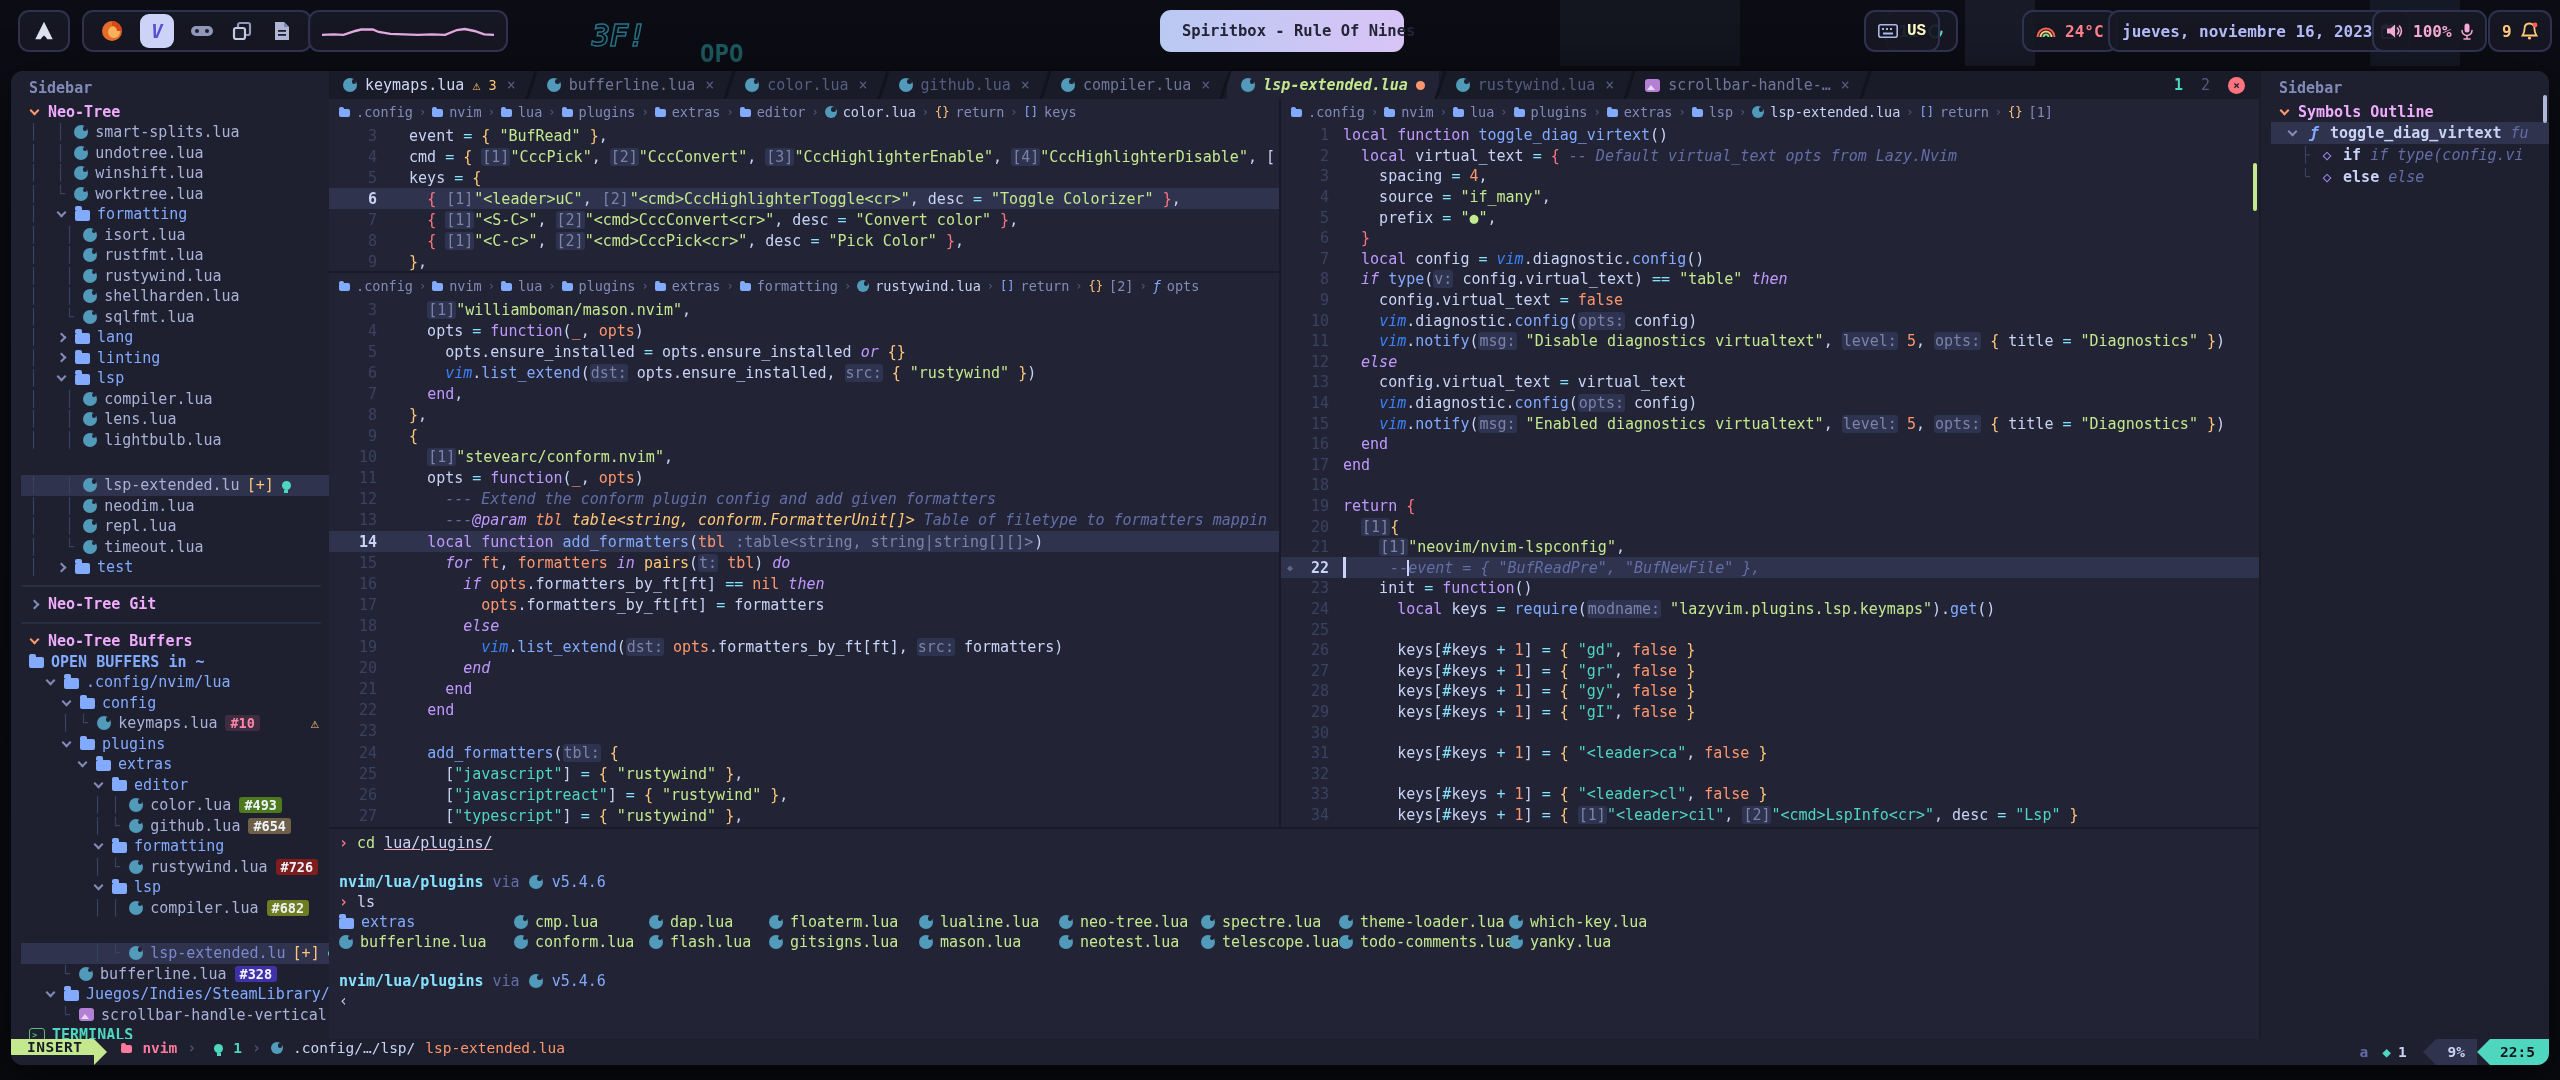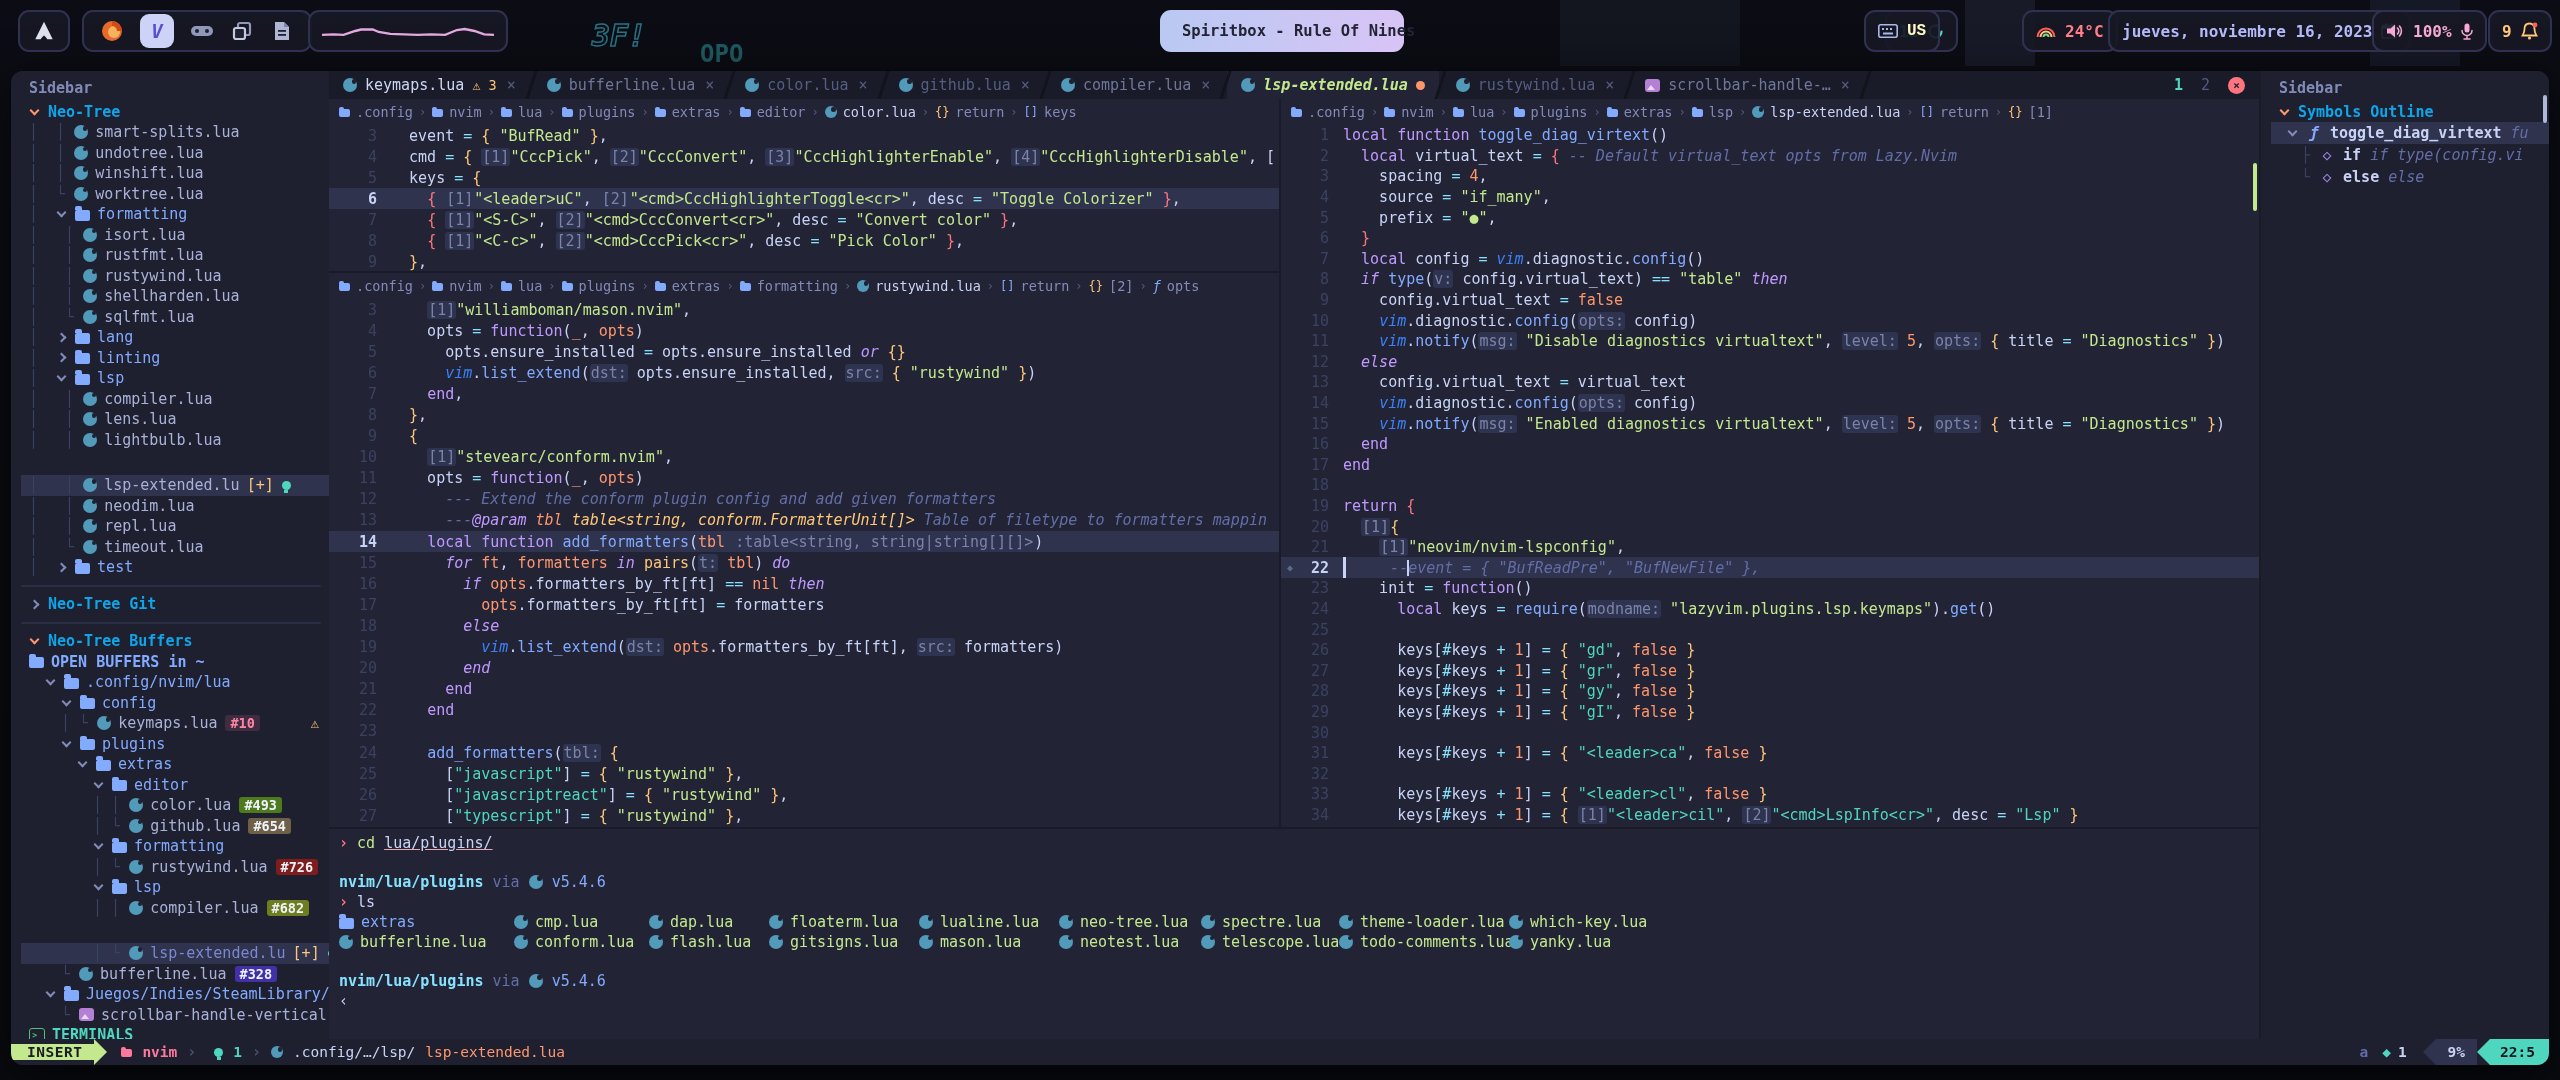--- a/index.html
+++ b/index.html
@@ -43,21 +43,21 @@
           border-radius:13px;border:1px solid #07080c;box-shadow:0 14px 50px rgba(0,0,0,.65);
           display:flex;flex-direction:column;overflow:hidden;z-index:2;}
   .winbody{flex:1;display:flex;min-height:0;}
 
   
   .sb{background:#1e2030;font-size:15px;overflow:hidden;position:relative;}
   .sb-l{width:318px;padding:5px 0 0 10px;}
   .sb-r{width:290px;border-left:2px solid #191b28;padding:5px 0 0 10px;}
   .stitle{color:#828bb8;padding:3px 0 4px 8px;font-weight:bold;}
   .shdr{display:flex;align-items:center;padding:2px 0 2px 8px;height:21px;}
-  .shdr .lbl{color:#0ea5e9;font-weight:bold;}
+  .shdr .lbl{color:#f0abfc;font-weight:bold;}
   .cv{width:7px;height:7px;border-right:2.2px solid #828bb8;border-bottom:2.2px solid #828bb8;
       display:inline-block;flex:none;margin:0 10px 0 2px;transform:rotate(-45deg);}
   .cv.d{transform:rotate(45deg);margin-top:-3px;}
   .cv.or{border-color:#ff966c;}
   .ssep{height:2px;background:#2a2e44;margin:7px 8px 7px 0;border-radius:2px;}
   .ti{display:flex;align-items:center;height:20.5px;white-space:nowrap;position:relative;padding-right:10px;}
   .ti.sel{background:#2f334d;margin-top:25px;}
   .tg{color:#3b4261;white-space:pre;}
   .tn{margin-left:7px;}
   .tn.file{color:#a9b1d6;} .tn.dir{color:#82aaff;} .tn.root{color:#82aaff;font-weight:bold;}
@@ -142,21 +142,21 @@
   
   .floaterm{flex:1;border-top:2px solid #191b28;padding:4px 0 0 10px;overflow:hidden;}
   .fl-hdr{display:flex;align-items:center;height:23px;}
   .fl-hdr .lbl{color:#82aaff;font-weight:bold;font-size:15px;}
   .fl-line{height:19.8px;display:flex;align-items:center;font-size:15px;white-space:pre;}
   .lsrow{display:grid;grid-template-columns:175px 135px 120px 150px 140px 142px 138px 170px auto;
          height:19.8px;font-size:15px;align-items:center;}
   .lsi{display:flex;align-items:center;gap:7px;white-space:nowrap;}
 
   
-  .status{height:26px;background:#1e2030;display:flex;align-items:center;font-size:14.5px;
+  .status{height:26px;background:#1e2030;display:flex;align-items:flex-start;font-size:14.5px;
           font-weight:bold;flex:none;}
   .mseg{background:#c3e88d;color:#191b28;display:flex;align-items:center;padding:0 12px 0 16px;letter-spacing:.5px;}
   .marrow{width:0;height:0;border-top:13px solid transparent;border-bottom:13px solid transparent;border-left:13px solid #c3e88d;}
   .sl-left{display:flex;align-items:center;gap:10px;padding-left:14px;}
   .s-sep{color:#4b5270;font-size:15px;}
   .s-proj{color:#ff799c;} .s-cnt{color:#4fd6be;}
   .s-path{color:#c8d3f5;font-weight:normal;} .s-file{color:#ff966c;font-weight:normal;}
   .sl-right{margin-left:auto;display:flex;align-items:stretch;}
   .s-reg{color:#636da6;display:flex;align-items:center;padding-right:14px;}
   .s-dia{color:#4fd6be;display:flex;align-items:center;gap:7px;padding-right:16px;}

